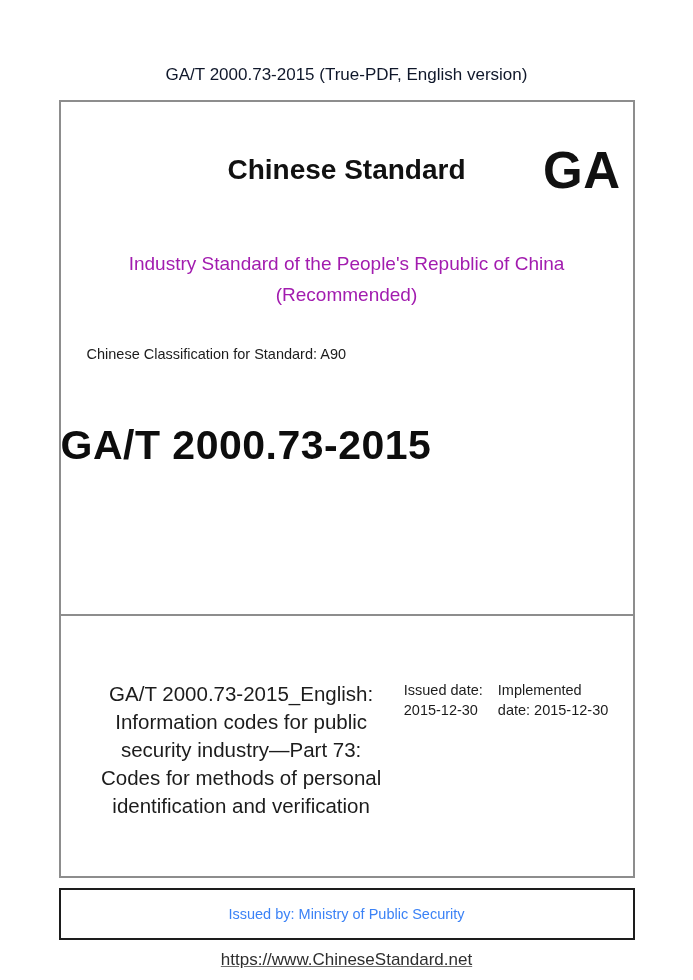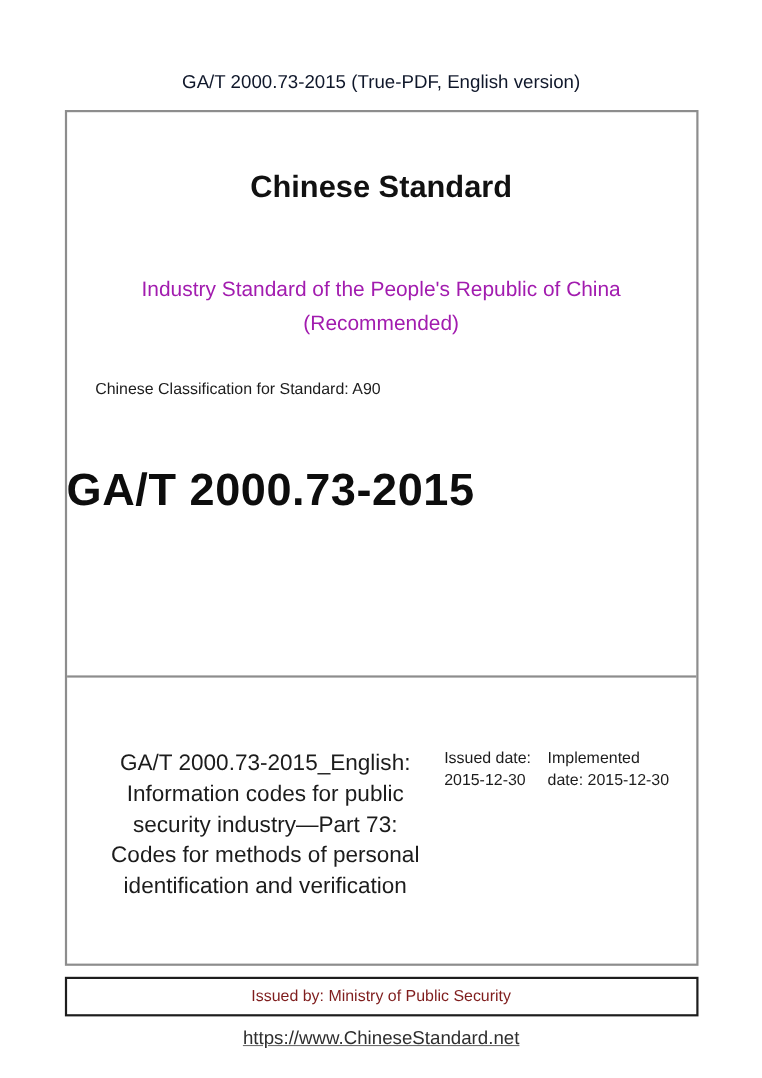--- a/index.html
+++ b/index.html
@@ -93,28 +93,28 @@
   .dates-row {
     display: flex;
     justify-content: space-between;
     font-size: 14.5px;
     line-height: 20px;
     color: #1c1c1c;
   }
   
   .issuer-box {
     width: 576px;
-    height: 36px;
+    height: 52px;
     margin: 10px auto 0 auto;
     border: 2px solid #1d1d1d;
     display: flex;
     align-items: center;
     justify-content: center;
     font-size: 14.5px;
-    color: #7f1d1d;
+    color: #3b82f6;
   }
   
   .doc-footer {
     margin-top: 8px;
     text-align: center;
     font-size: 17px;
     line-height: 24px;
   }
   .footer-link {
     color: #2e2e2e;
@@ -128,20 +128,21 @@
 
 <div>
 
   <div class="doc-header">GA/T 2000.73-2015 (True-PDF, English version)</div>
 
   <div class="outer-box">
 
     <section class="cover-top">
       <div class="brand-row">
         <div class="brand-title">Chinese Standard</div>
+        <div class="brand-logo">GA</div>
       </div>
       <div class="std-type">
         <div>Industry Standard of the People's Republic of China</div>
         <div>(Recommended)</div>
       </div>
       <div class="classification">Chinese Classification for Standard: A90</div>
       <div class="std-code">GA/T 2000.73-2015</div>
     </section>
 
     <section class="cover-bottom">

